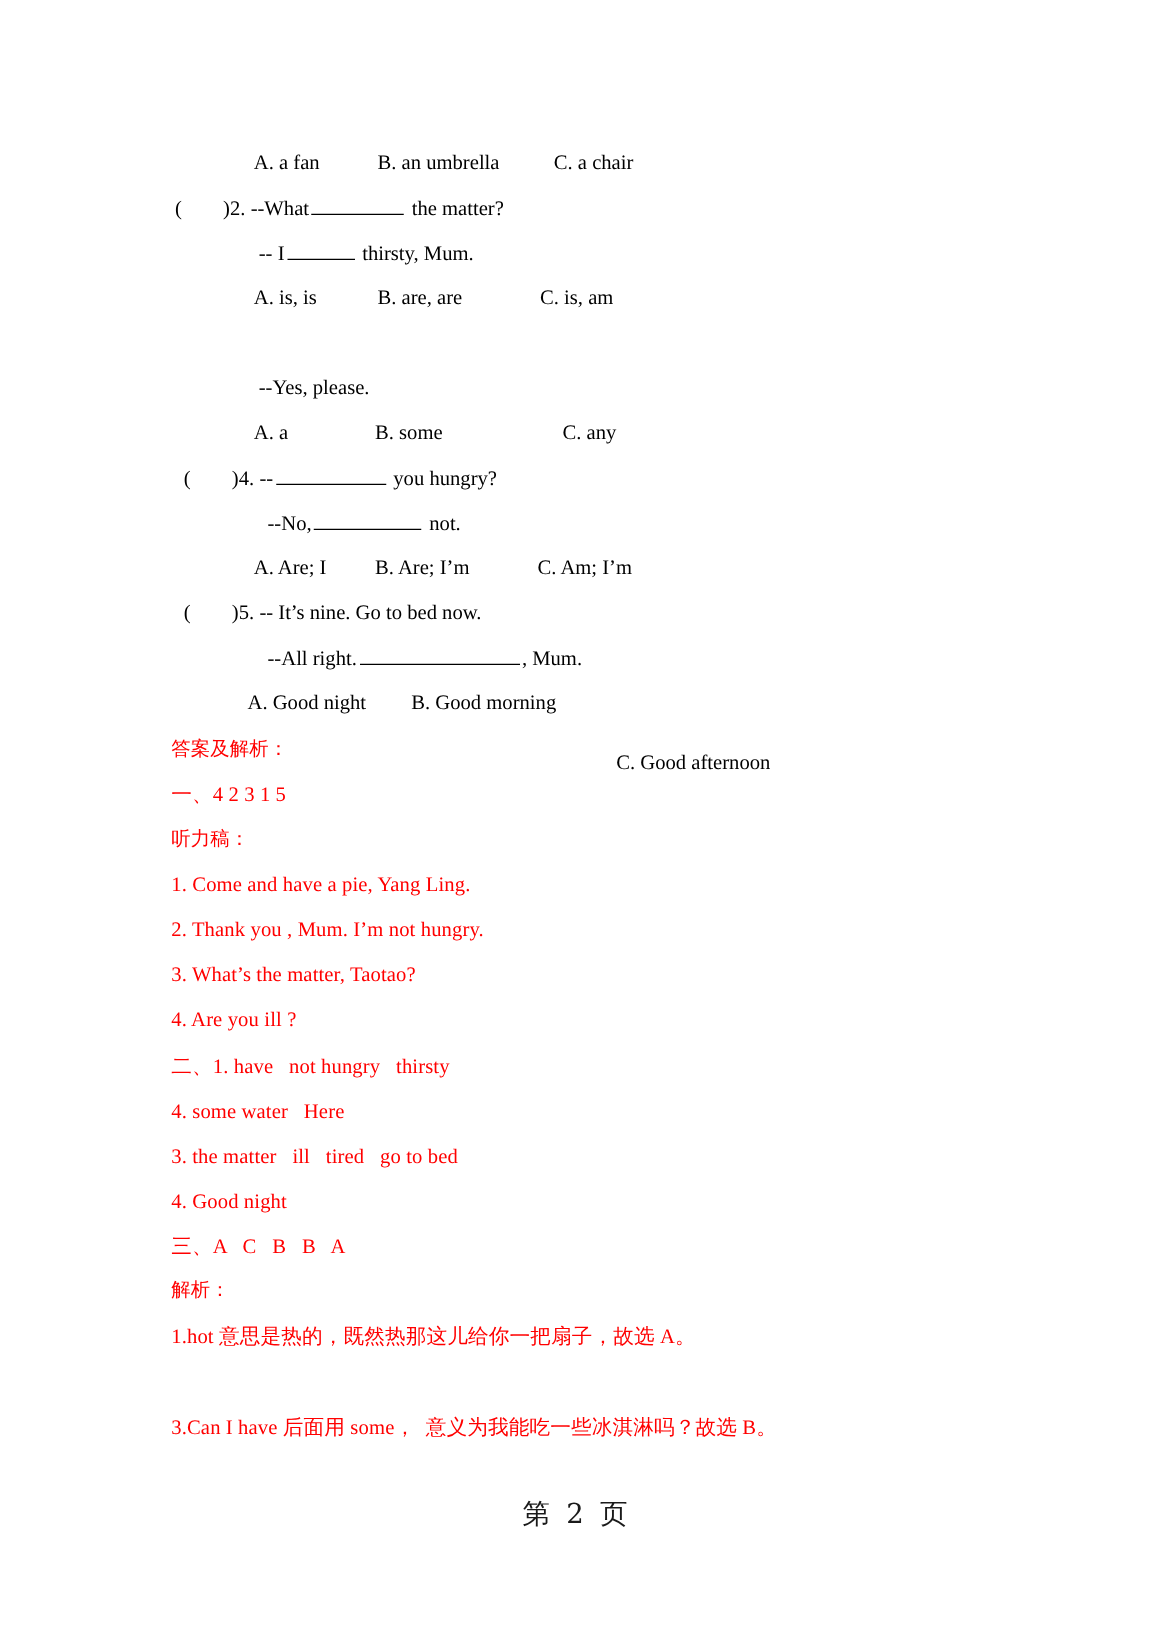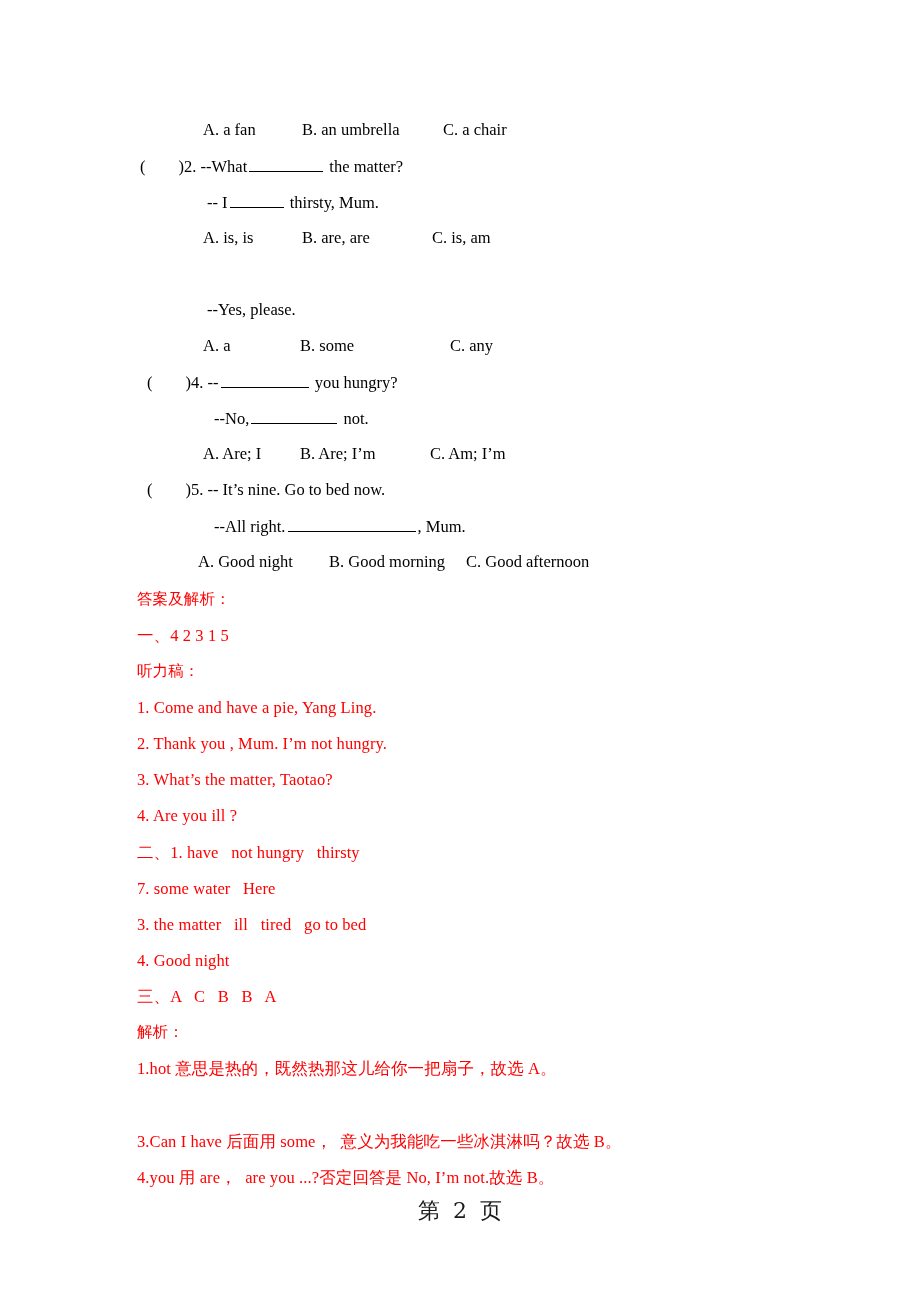--- a/index.html
+++ b/index.html
@@ -118,42 +118,41 @@
     <span class="opt" style="left:430px;">C. Am; I’m</span>
   </div>
 
   <div class="qrow black" style="left:147px; top:480px;"><span>(        )</span><span>5.</span> <span>-- It’s nine. Go to bed now.</span></div>
 
   <div class="qrow black" style="left:214px; top:516px;"><span>--All right.</span><span class="blank" style="width:128px;"></span><span>, Mum.</span></div>
 
   <div class="optrow black" style="left:0; top:552px;">
     <span class="opt" style="left:198px;">A. Good night</span>
     <span class="opt" style="left:329px;">B. Good morning</span>
-    <span class="opt" style="left:466px;">C. Good afternoon</span>
+    <span class="opt" style="left:493px;margin-top:48px;">C. Good afternoon</span>
   </div>
 
   <div class="ln red cjk" style="left:137px; top:590px; font-size:15.5px;">答案及解析：</div>
 
   <div class="ln red" style="left:137px; top:626px;">一、4 2 3 1 5</div>
 
   <div class="ln red cjk" style="left:137px; top:662px; font-size:15.5px;">听力稿：</div>
 
   <div class="ln red" style="left:137px; top:698px;">1. Come and have a pie, Yang Ling.</div>
   <div class="ln red" style="left:137px; top:734px;">2. Thank you , Mum. I’m not hungry.</div>
   <div class="ln red" style="left:137px; top:770px;">3. What’s the matter, Taotao?</div>
   <div class="ln red" style="left:137px; top:806px;">4. Are you ill ?</div>
 
   <div class="ln red" style="left:137px; top:843px;">二、1. have   not hungry   thirsty</div>
-  <div class="ln red" style="left:137px; top:879px;">7. some water   Here</div>
+  <div class="ln red" style="left:137px; top:879px;">4. some water   Here</div>
   <div class="ln red" style="left:137px; top:915px;">3. the matter   ill   tired   go to bed</div>
   <div class="ln red" style="left:137px; top:951px;">4. Good night</div>
 
   <div class="ln red" style="left:137px; top:987px;">三、A   C   B   B   A</div>
 
   <div class="ln red cjk" style="left:137px; top:1023px; font-size:15.5px;">解析：</div>
 
   <div class="ln red" style="left:137px; top:1059px;">1.hot 意思是热的，既然热那这儿给你一把扇子，故选 A。</div>
   <div class="ln red" style="left:137px; top:1132px;">3.Can I have 后面用 some，  意义为我能吃一些冰淇淋吗？故选 B。</div>
-  <div class="ln red" style="left:137px; top:1168px;">4.you 用 are，  are you ...?否定回答是 No, I’m not.故选 B。</div>
 
   <div class="footer" style="left:418px; top:1196px;">第 2 页</div>
 
 </div>
 
 </body></html>

